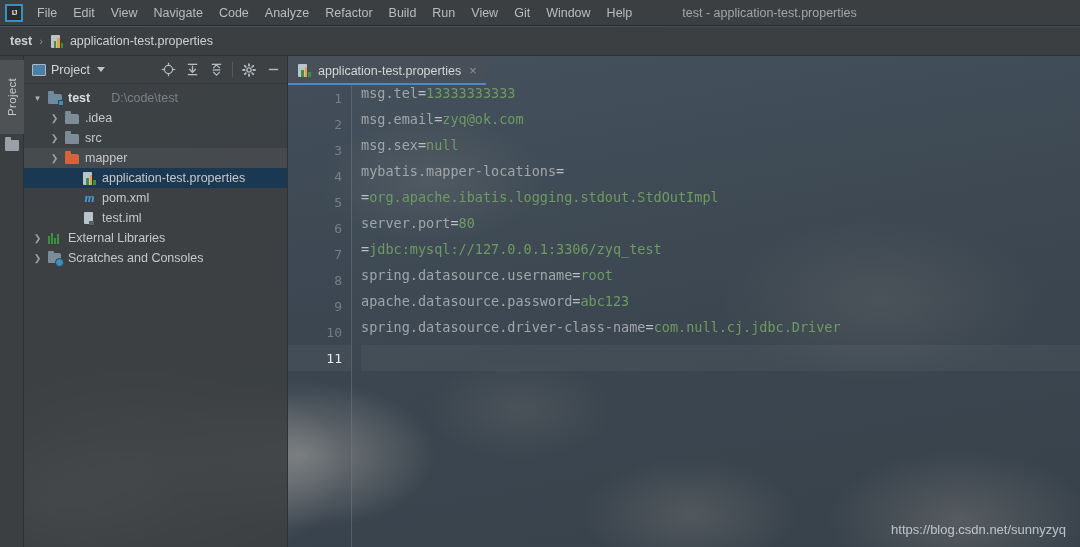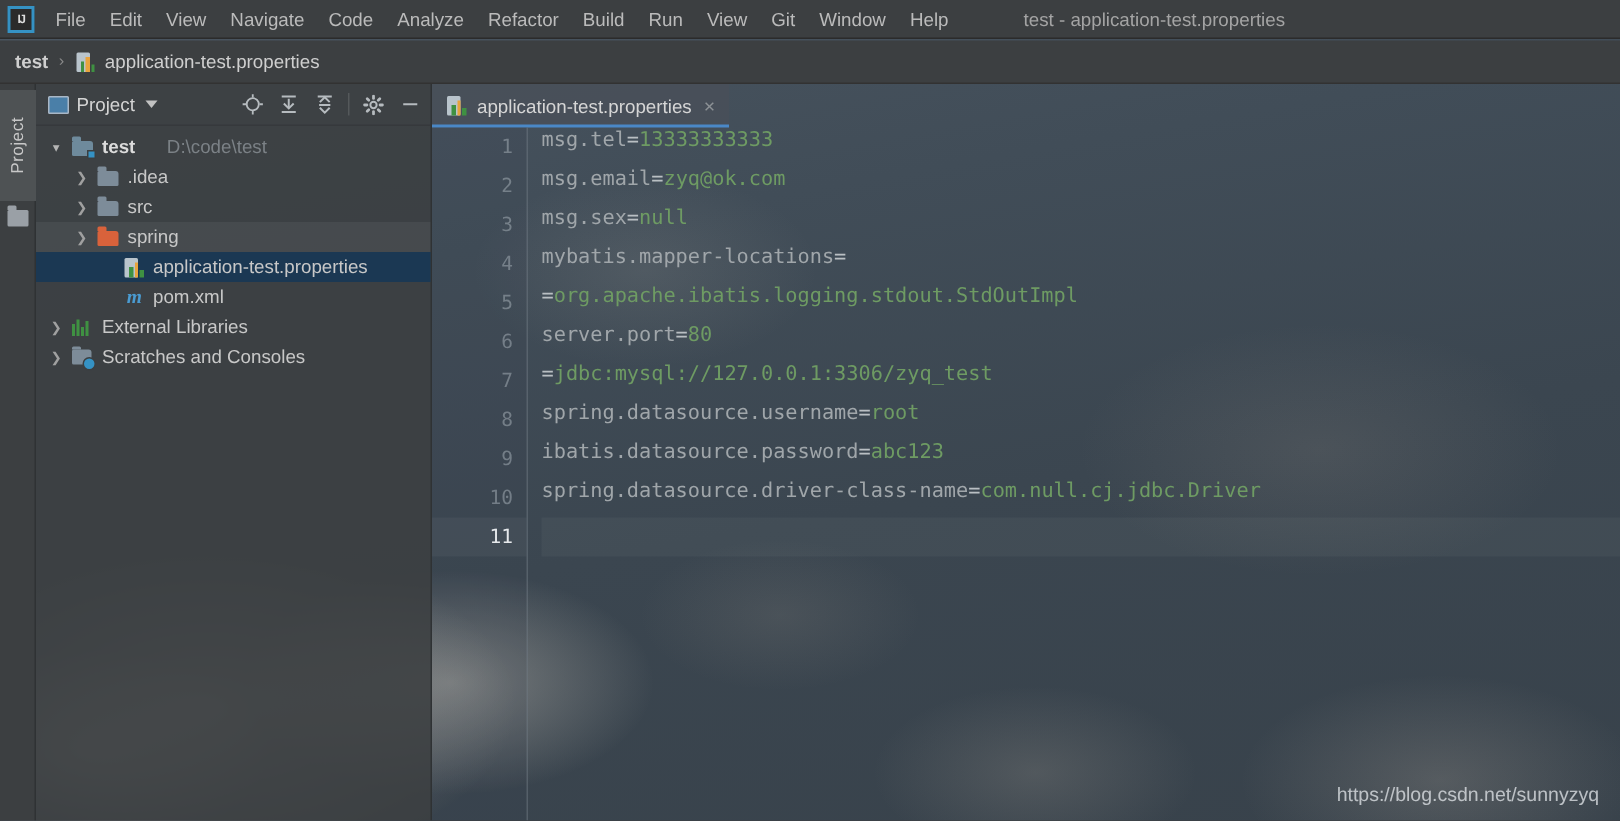--- a/index.html
+++ b/index.html
@@ -352,36 +352,44 @@
             <span class="ft"></span>
           </span>
           <span class="t-label">src</span>
         </div>
         <div class="tree-row hover" style="padding-left: 25px;">
           <span class="arrow">❯</span>
           <span class="ico ico-folder orange">
             <span class="fb"></span>
             <span class="ft"></span>
           </span>
-          <span class="t-label">spring</span>
+          <span class="t-label">mapper</span>
         </div>
         <div class="tree-row selected" style="padding-left: 42px;">
           <span class="arrow"></span>
           <span class="ico ico-props">
             <span class="sheet"></span>
             <span class="b1"></span>
             <span class="b2"></span>
             <span class="b3"></span>
           </span>
           <span class="t-label">application-test.properties</span>
         </div>
         <div class="tree-row" style="padding-left: 42px;">
           <span class="arrow"></span>
           <span class="ico ico-m">m</span>
           <span class="t-label">pom.xml</span>
+        </div>
+        <div class="tree-row" style="padding-left: 42px;">
+          <span class="arrow"></span>
+          <span class="ico ico-iml">
+            <span class="sheet"></span>
+            <span class="cor"></span>
+          </span>
+          <span class="t-label">test.iml</span>
         </div>
         <div class="tree-row" style="padding-left: 8px;">
           <span class="arrow">❯</span>
           <span class="ico ico-lib">
             <i style="height:8px"></i>
             <i style="height:11px"></i>
             <i style="height:6px"></i>
             <i style="height:10px"></i>
           </span>
           <span class="t-label">External Libraries</span>
@@ -428,21 +436,21 @@
         </div>
       <div class="code-lines" id="code-lines">
           <div class="cl"><span class="k">msg.tel</span><span class="eq">=</span><span class="v">13333333333</span></div>
           <div class="cl"><span class="k">msg.email</span><span class="eq">=</span><span class="v">zyq@ok.com</span></div>
           <div class="cl"><span class="k">msg.sex</span><span class="eq">=</span><span class="v">null</span></div>
           <div class="cl"><span class="k">mybatis.mapper-locations</span><span class="eq">=</span></div>
           <div class="cl"><span class="eq">=</span><span class="v">org.apache.ibatis.logging.stdout.StdOutImpl</span></div>
           <div class="cl"><span class="k">server.port</span><span class="eq">=</span><span class="v">80</span></div>
           <div class="cl"><span class="eq">=</span><span class="v">jdbc:mysql://127.0.0.1:3306/zyq_test</span></div>
           <div class="cl"><span class="k">spring.datasource.username</span><span class="eq">=</span><span class="v">root</span></div>
-          <div class="cl"><span class="k">ibatis.datasource.password</span><span class="eq">=</span><span class="v">abc123</span></div>
+          <div class="cl"><span class="k">apache.datasource.password</span><span class="eq">=</span><span class="v">abc123</span></div>
           <div class="cl"><span class="k">spring.datasource.driver-class-name</span><span class="eq">=</span><span class="v">com.null.cj.jdbc.Driver</span></div>
           <div class="cl current"><span class="k"></span><span class="eq"></span><span class="v"></span></div>
         </div>
     </div>
   </div>
 
   <div class="watermark">https://blog.csdn.net/sunnyzyq</div>
 
 </div>
 

